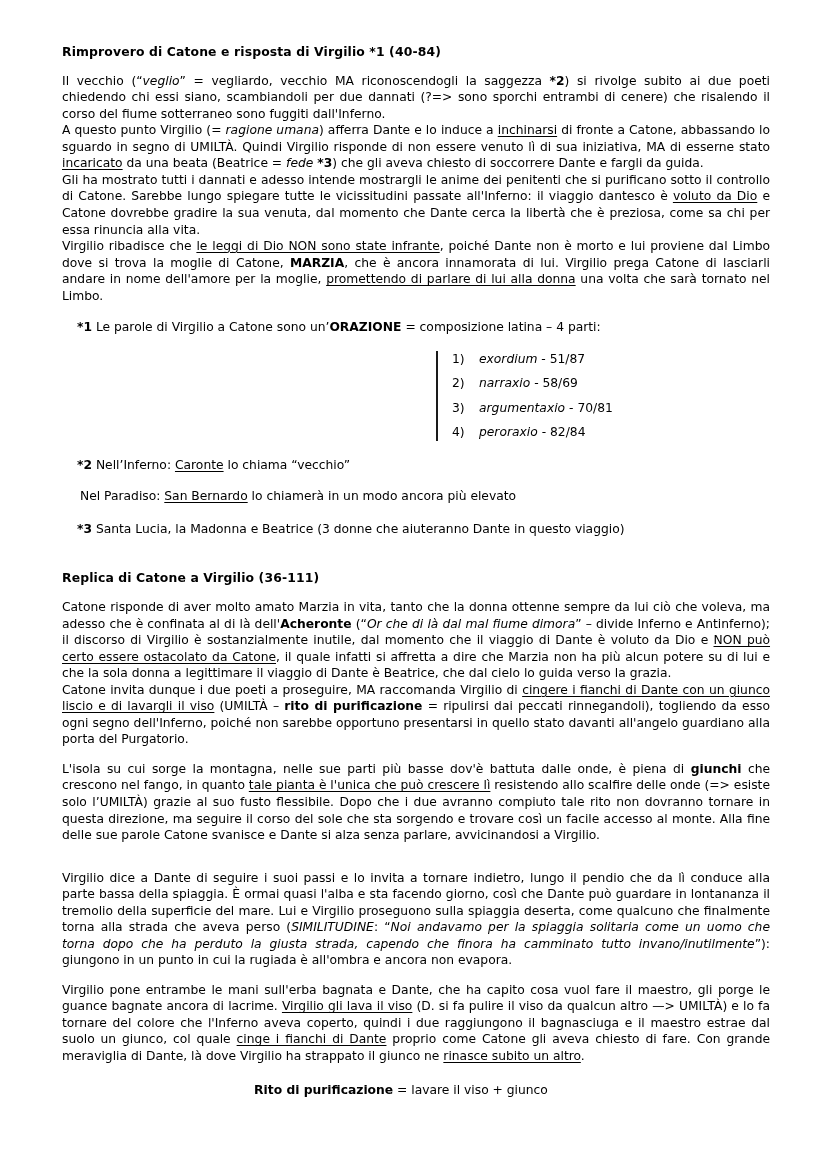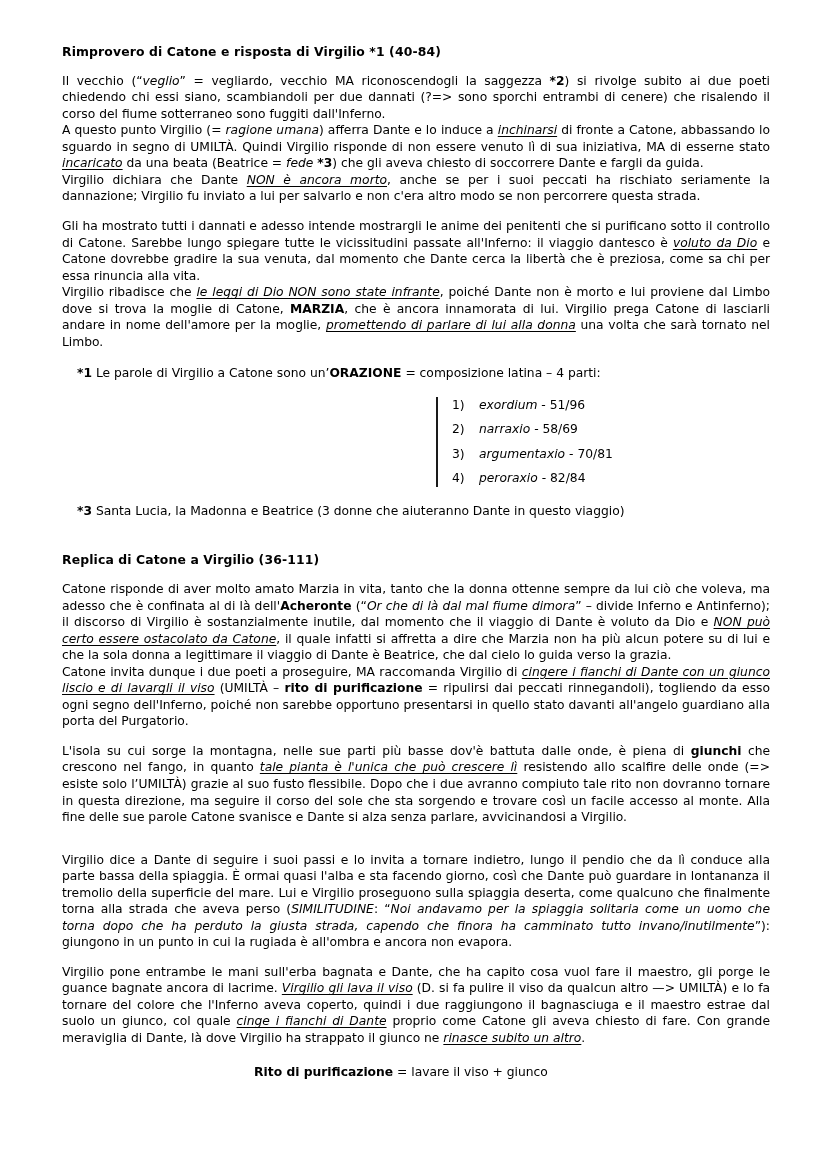--- a/index.html
+++ b/index.html
@@ -44,21 +44,21 @@
     margin-bottom: 0;
   }
   p.para.nogap {
     margin-bottom: 0;
   }
   .body-block {
     margin-left: 0;
   }
   i, em { font-style: italic; }
   b, strong { font-weight: bold; }
-  u { text-decoration: underline; text-underline-offset: 1.5px; font-style: italic; }
+  u { text-decoration: underline; text-underline-offset: 1.5px; }
 
   
   .note {
     font-size: 12.3px;
     line-height: 1.345;
     margin: 15px;
   }
   .note-group { margin-top: 16px; }
   .note-sub {
     margin-left: 18px;
@@ -101,46 +101,49 @@
 <body>
 
 <div class="page">
   <div class="doc">
 
     <h2 class="section-heading">Rimprovero di Catone e risposta di Virgilio *1 (40-84)</h2>
 
     <div class="body-block">
       <p class="para nogap">Il vecchio (“<i>veglio</i>” = vegliardo, vecchio MA riconoscendogli la saggezza <b>*2</b>) si rivolge subito ai due poeti chiedendo chi essi siano, scambiandoli per due dannati (?=&gt; sono sporchi entrambi di cenere) che risalendo il corso del fiume sotterraneo sono fuggiti dall'Inferno.</p>
       <p class="para nogap">A questo punto Virgilio (= <i>ragione umana</i>) afferra Dante e lo induce a <u>inchinarsi</u> di fronte a Catone, abbassando lo sguardo in segno di UMILTÀ. Quindi Virgilio risponde di non essere venuto lì di sua iniziativa, MA di esserne stato <u>incaricato</u> da una beata (Beatrice = <i>fede </i><b>*3</b>) che gli aveva chiesto di soccorrere Dante e fargli da guida.</p>
-      <p class="para">Virgilio dichiara che Dante <u>NON è ancora morto</u>, anche se per i suoi peccati ha rischiato seriamente la dannazione; Virgilio fu inviato a lui per salvarlo e non c'era altro modo se non percorrere questa strada.</p>
       <p class="para nogap">Gli ha mostrato tutti i dannati e adesso intende mostrargli le anime dei penitenti che si purificano sotto il controllo di Catone. Sarebbe lungo spiegare tutte le vicissitudini passate all'Inferno: il viaggio dantesco è <u>voluto da Dio</u> e Catone dovrebbe gradire la sua venuta, dal momento che Dante cerca la libertà che è preziosa, come sa chi per essa rinuncia alla vita.</p>
       <p class="para">Virgilio ribadisce che <u>le leggi di Dio NON sono state infrante</u>, poiché Dante non è morto e lui proviene dal Limbo dove si trova la moglie di Catone, <b>MARZIA</b>, che è ancora innamorata di lui. Virgilio prega Catone di lasciarli andare in nome dell'amore per la moglie, <u>promettendo di parlare di lui alla donna</u> una volta che sarà tornato nel Limbo.</p>
     </div>
 
     <div class="note"><span class="star">*1</span><span> Le parole di Virgilio a Catone sono un’<b>ORAZIONE</b> = composizione latina – 4 parti:</span></div>
 
     <ol class="orazione-list">
       <li>
         <span class="ol-num">1)</span>
-        <span class="ol-text"><i>exordium</i> <span>- 51/96</span></span>
+        <span class="ol-text"><i>exordium</i> <span>- 51/87</span></span>
       </li>
       <li>
         <span class="ol-num">2)</span>
         <span class="ol-text"><i>narraxio</i> <span>- 58/69</span></span>
       </li>
       <li>
         <span class="ol-num">3)</span>
         <span class="ol-text"><i>argumentaxio</i> <span>- 70/81</span></span>
       </li>
       <li>
         <span class="ol-num">4)</span>
         <span class="ol-text"><i>peroraxio</i> <span>- 82/84</span></span>
       </li>
     </ol>
 
+    <div class="note-group">
+      <div class="note"><span class="star">*2</span><span> Nell’Inferno: <u>Caronte</u> lo chiama “vecchio”</span></div>
+      <div class="note note-sub">Nel Paradiso: <u>San Bernardo</u> lo chiamerà in un modo ancora più elevato</div>
+    </div>
 
     <div class="note-group">
       <div class="note"><span class="star">*3</span><span> Santa Lucia, la Madonna e Beatrice (3 donne che aiuteranno Dante in questo viaggio)</span></div>
     </div>
 
     <div class="spacer-lg"></div>
 
     <h2 class="section-heading">Replica di Catone a Virgilio (36-111)</h2>
 
     <div class="body-block">

